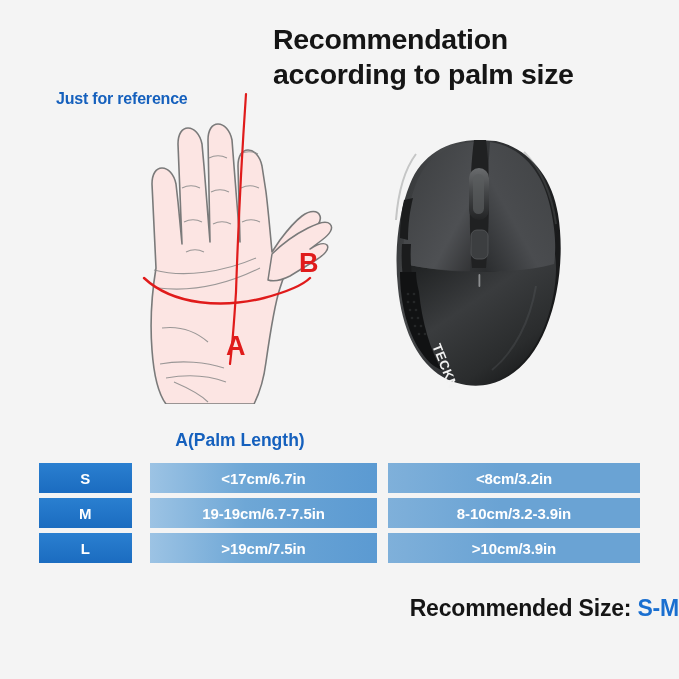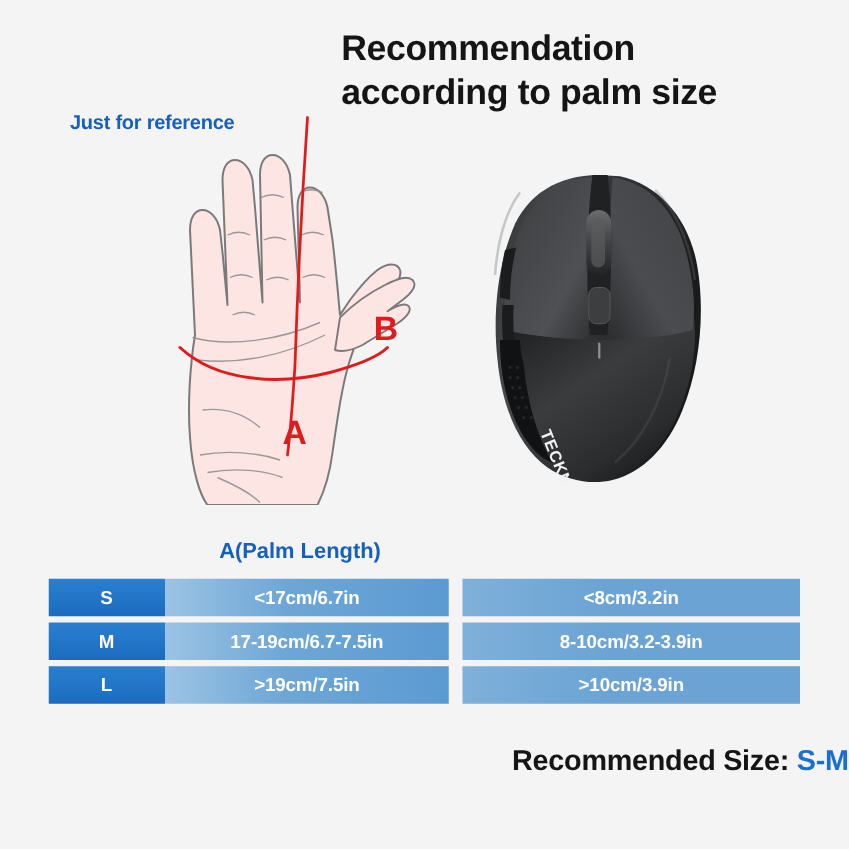--- a/index.html
+++ b/index.html
@@ -112,21 +112,21 @@
     font-size: 15px;
     font-weight: bold;
     display: flex;
     align-items: center;
     justify-content: center;
     letter-spacing: 0.5px;
   }
   .cell-a {
     flex: 0 0 227px;
     width: 227px;
-    margin-left: 0;
+    margin-left: 18px;
     background: linear-gradient(90deg, #9cc3e4 0%, #6ea7d6 42%, #5b9ad2 100%);
     color: #ffffff;
     font-size: 15px;
     font-weight: bold;
     display: flex;
     align-items: center;
     justify-content: center;
     letter-spacing: -0.1px;
   }
   .cell-gap { flex: 0 0 11px; }
@@ -318,21 +318,21 @@
 
   <div id="size-table">
     <div class="table-row">
       <div class="cell-size">S</div>
       <div class="cell-a">&lt;17cm/6.7in</div>
       <div class="cell-gap"></div>
       <div class="cell-b">&lt;8cm/3.2in</div>
     </div>
     <div class="table-row">
       <div class="cell-size">M</div>
-      <div class="cell-a">17-19cm/6.7-7.5in</div>
+      <div class="cell-a">19-19cm/6.7-7.5in</div>
       <div class="cell-gap"></div>
       <div class="cell-b">8-10cm/3.2-3.9in</div>
     </div>
     <div class="table-row">
       <div class="cell-size">L</div>
       <div class="cell-a">&gt;19cm/7.5in</div>
       <div class="cell-gap"></div>
       <div class="cell-b">&gt;10cm/3.9in</div>
     </div>
   </div>

